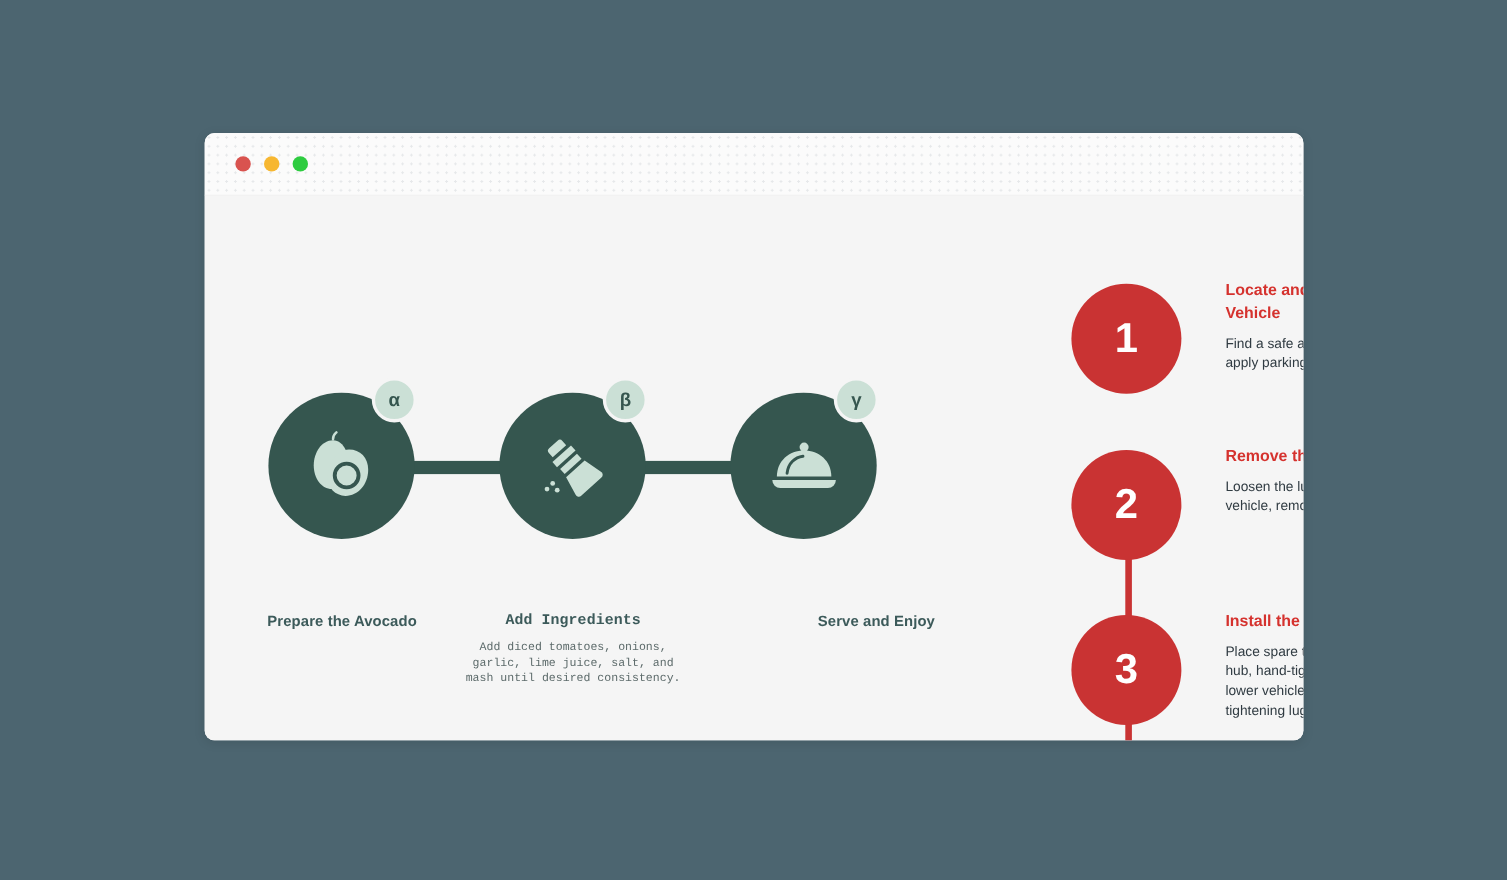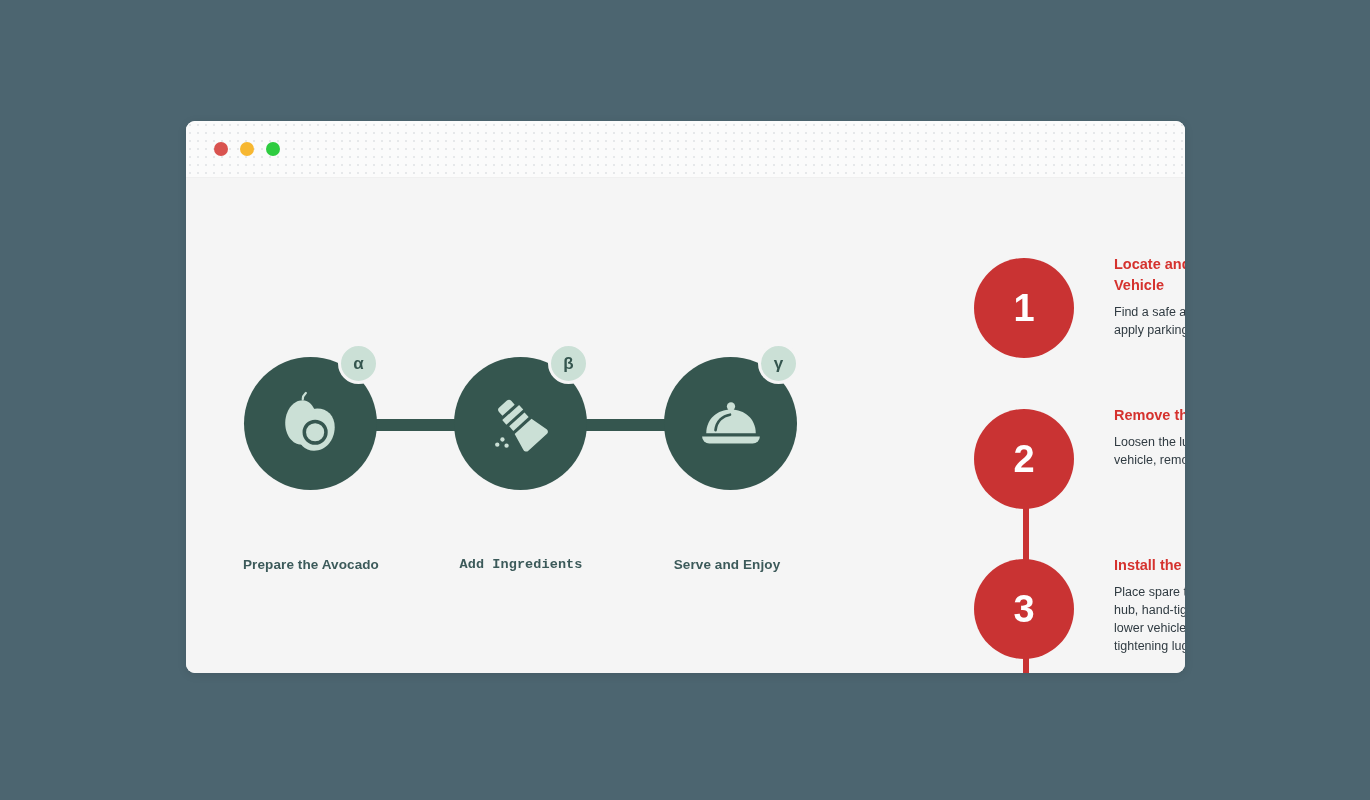--- a/index.html
+++ b/index.html
@@ -123,21 +123,21 @@
 
   .flow-caption {
     position: absolute;
     top: 160px;
     width: 210px;
     text-align: center;
     margin-top: 40px;
   }
   #flow-caption-0 { left: -10px; }
   #flow-caption-1 { left: 200px; font-family: Liberation Mono, monospace; }
-  #flow-caption-2 { left: 406px; }
+  #flow-caption-2 { left: 424px; text-align: right; }
 
   .flow-title {
     font-size: 13.5px;
     font-weight: 700;
     color: #3c5a5a;
     margin-bottom: 11px;
     letter-spacing: 0.1px;
   }
   .flow-desc {
     font-size: 10.5px;
@@ -263,20 +263,21 @@
           </div>
           <div class="flow-badge">γ</div>
         </div>
       </div>
 
       <div class="flow-caption" id="flow-caption-0">
         <div class="flow-title">Prepare the Avocado</div>
       </div>
       <div class="flow-caption" id="flow-caption-1">
         <div class="flow-title">Add Ingredients</div>
+        <div class="flow-desc">Add diced tomatoes, onions, garlic, lime juice, salt, and mash until desired consistency.</div>
       </div>
       <div class="flow-caption" id="flow-caption-2">
         <div class="flow-title">Serve and Enjoy</div>
       </div>
     </div>
 
     <div id="timeline">
 
       <div class="tl-rail" id="tl-rail-1"></div>
       <div class="tl-rail" id="tl-rail-2"></div>

